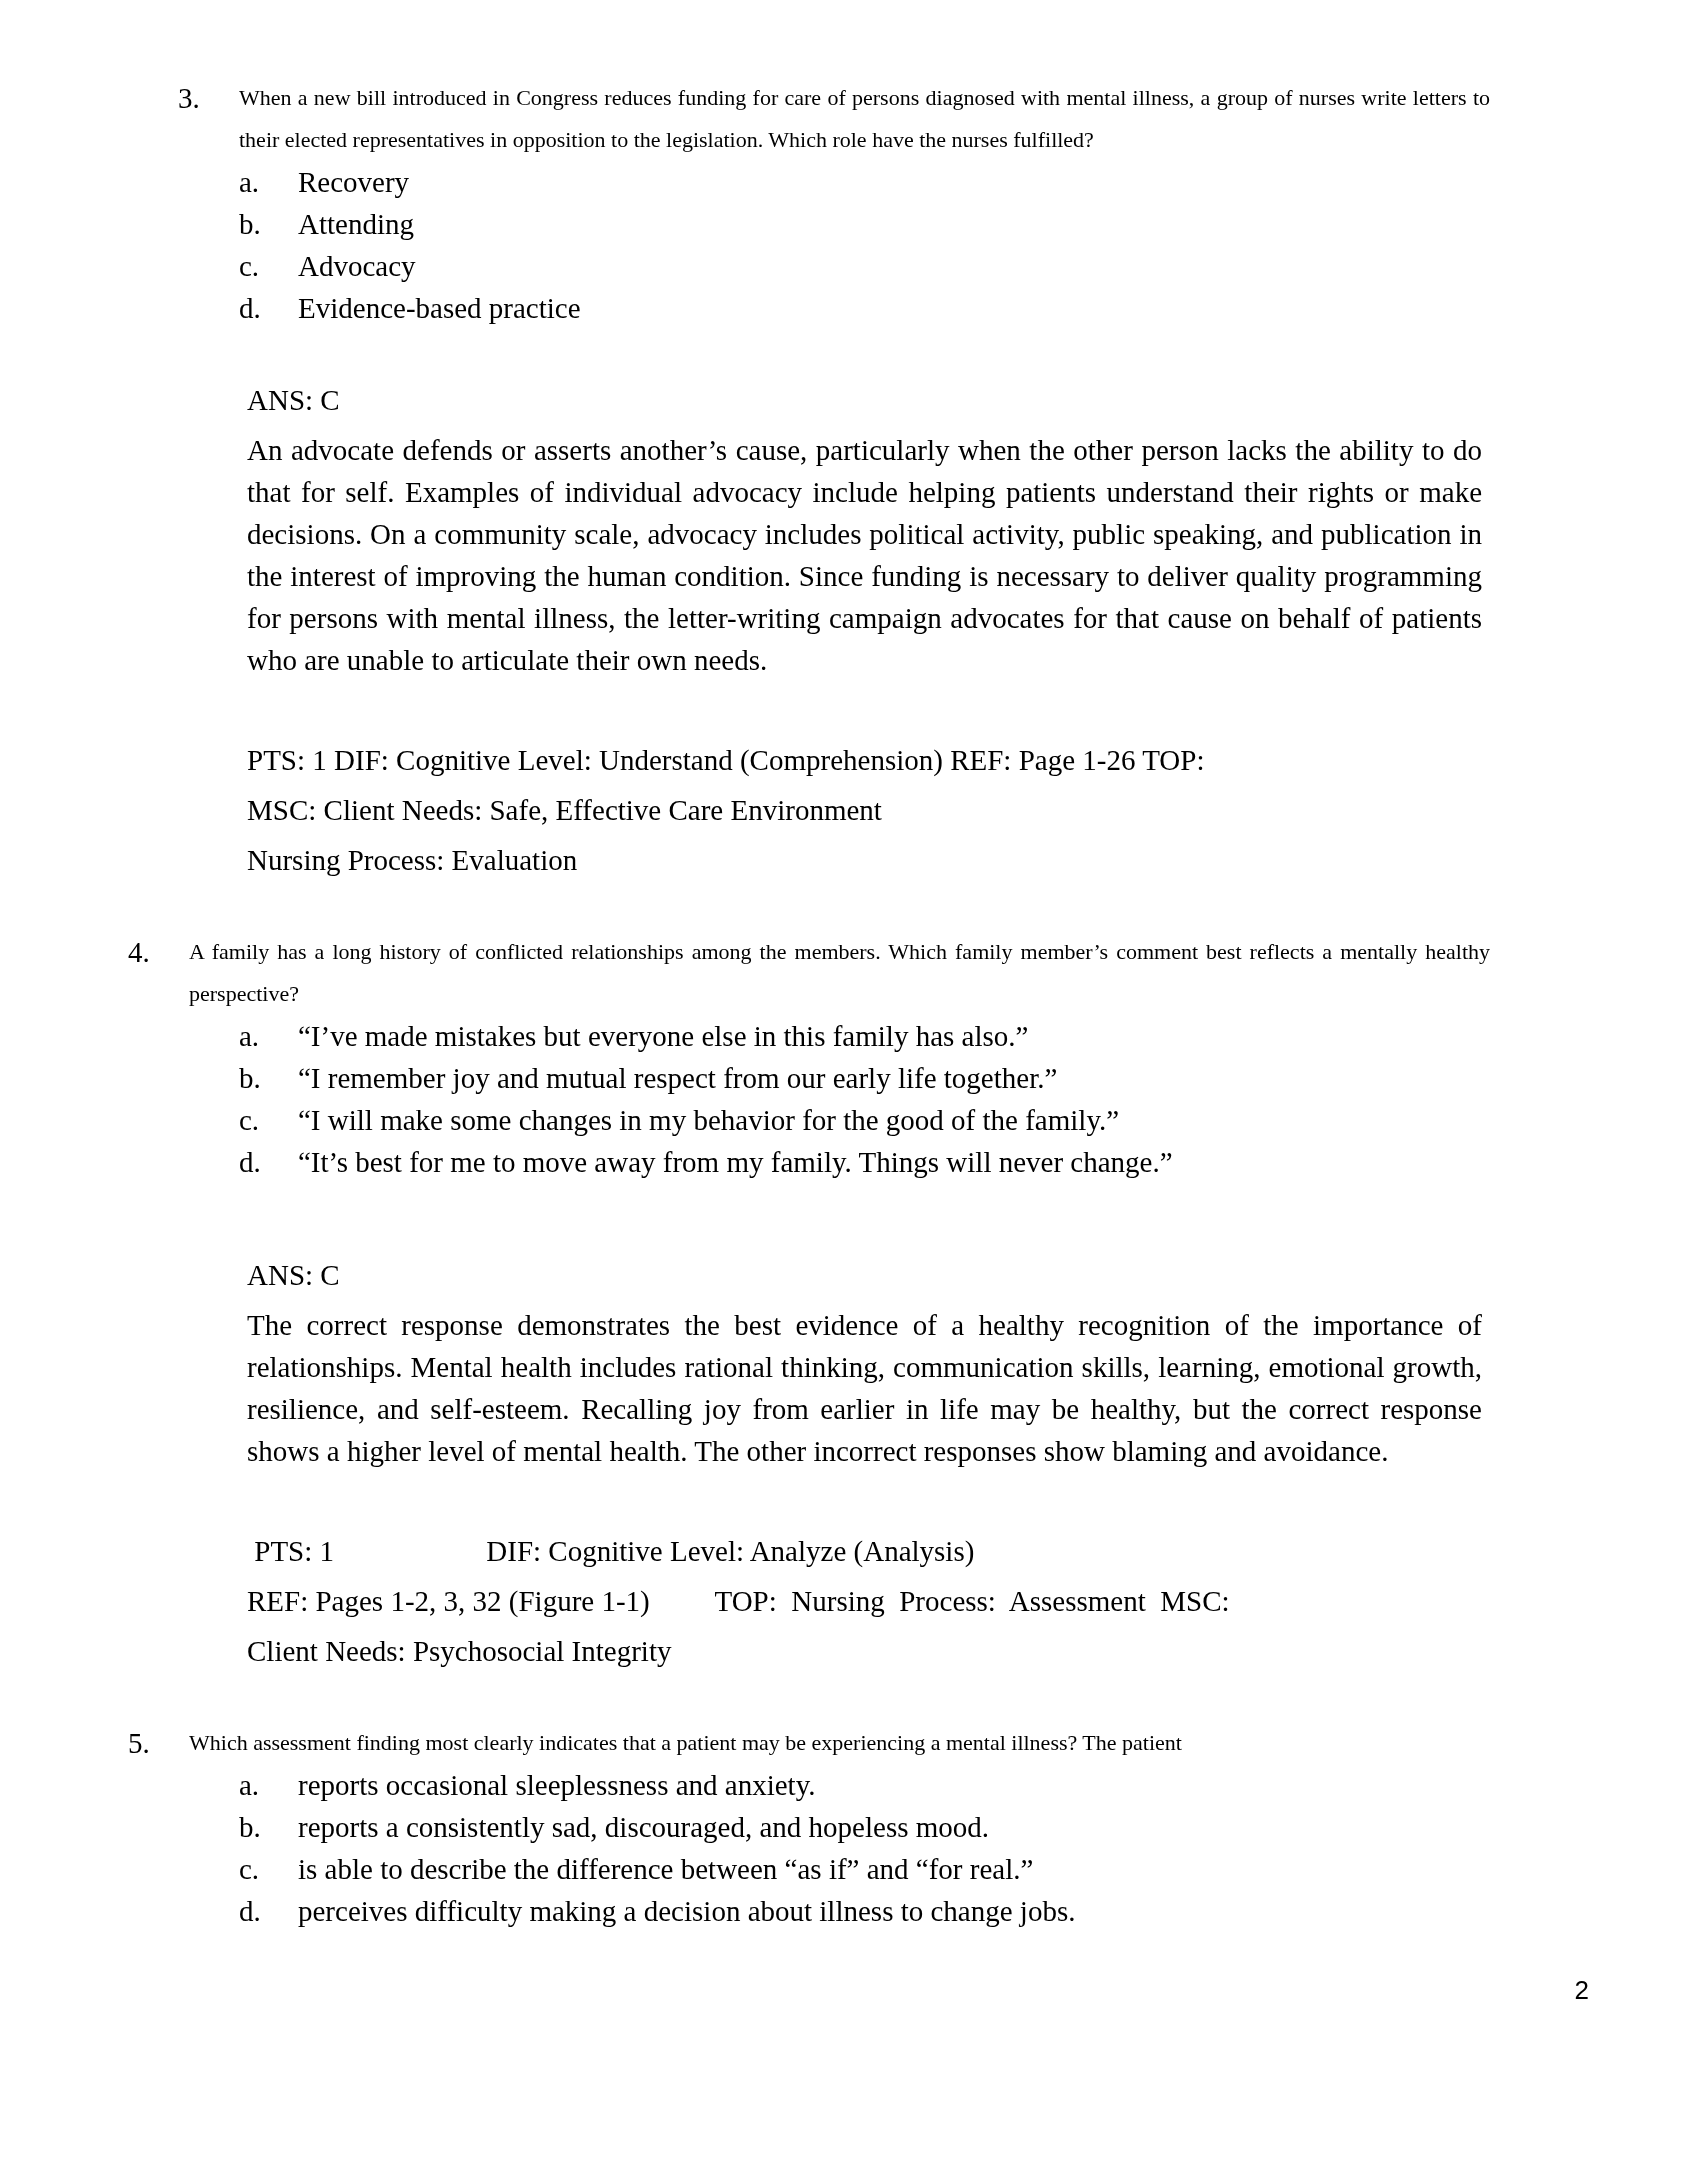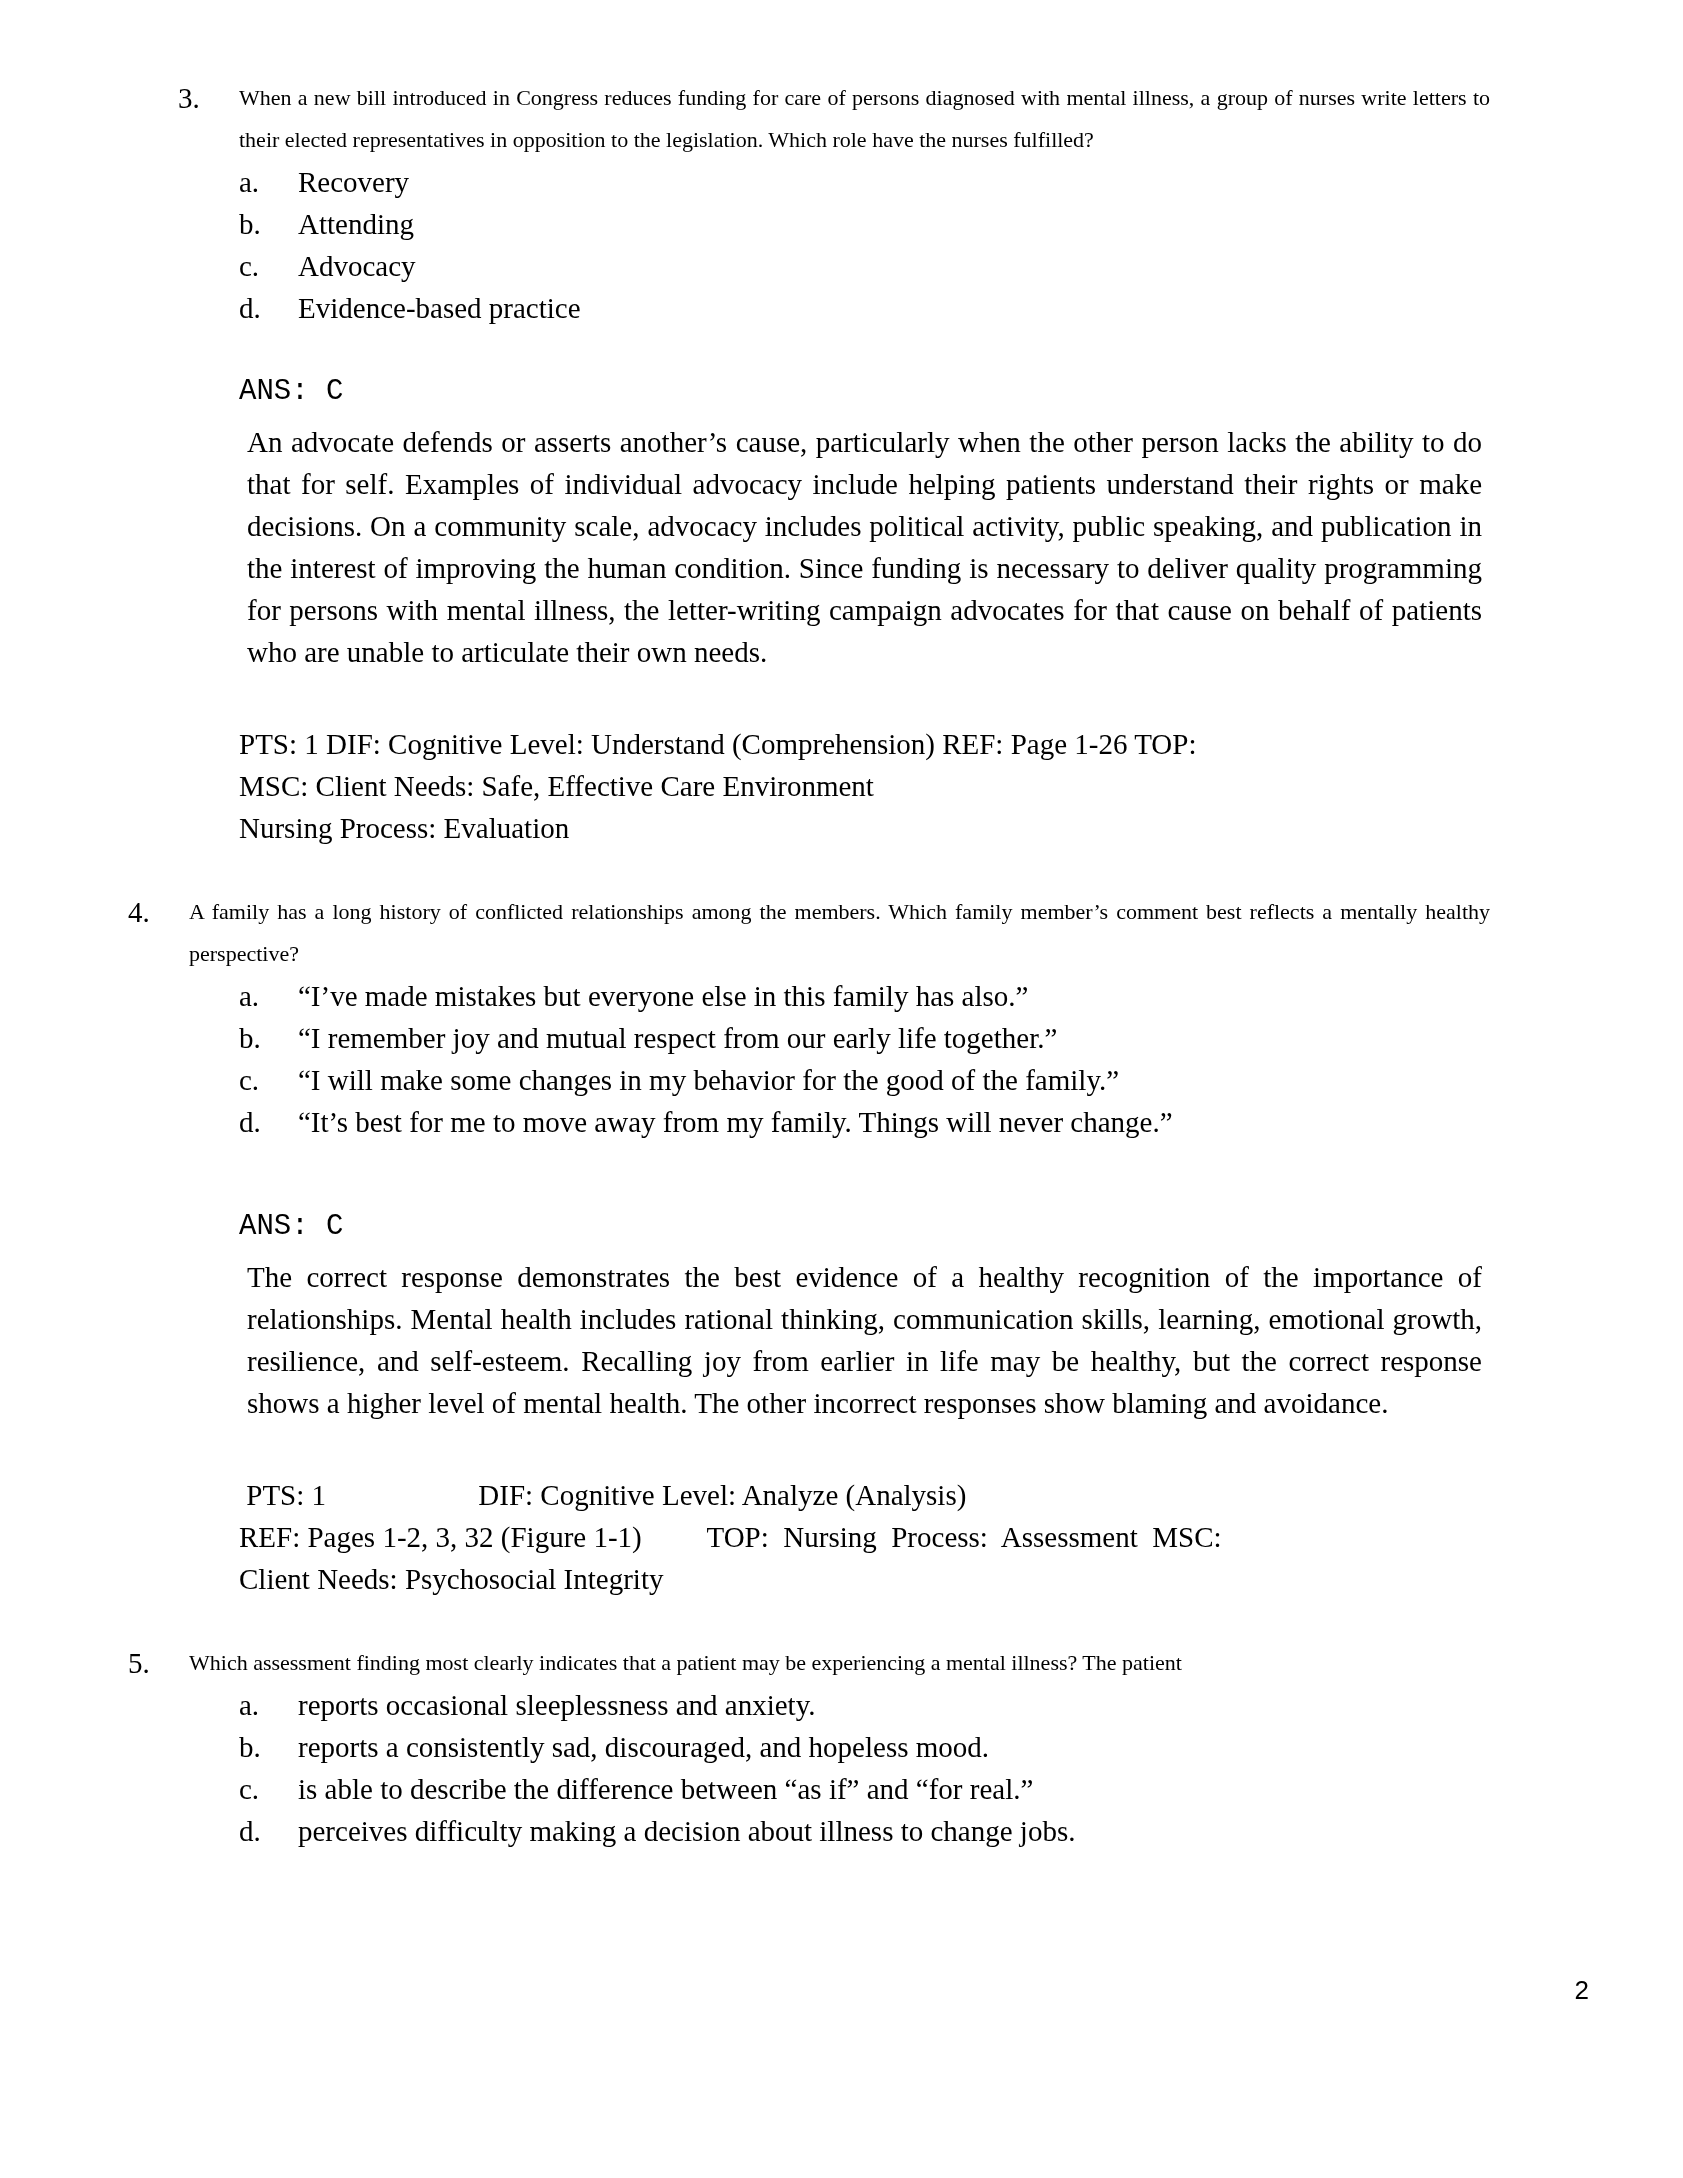--- a/index.html
+++ b/index.html
@@ -72,34 +72,33 @@
   .opt-text {
     flex: 1 1 auto;
   }
 
   
   .ans-block {
     font-size: 29px;
     line-height: 42px;
   }
   .ans-line {
-    margin: 0;
-    font-family: Liberation Mono, monospace;
+    margin: 8px;
   }
   .rationale {
     margin: 8px;
     text-align: justify;
     text-align-last: left;
   }
   .meta-block {
     font-size: 29px;
     line-height: 42px;
   }
   .meta-line {
-    margin: 0;
+    margin: 8px;
     white-space: pre-wrap;
   }
   .spacer-line {
     height: 42px;
   }
   .spacer-half {
     height: 21px;
   }
 
   

